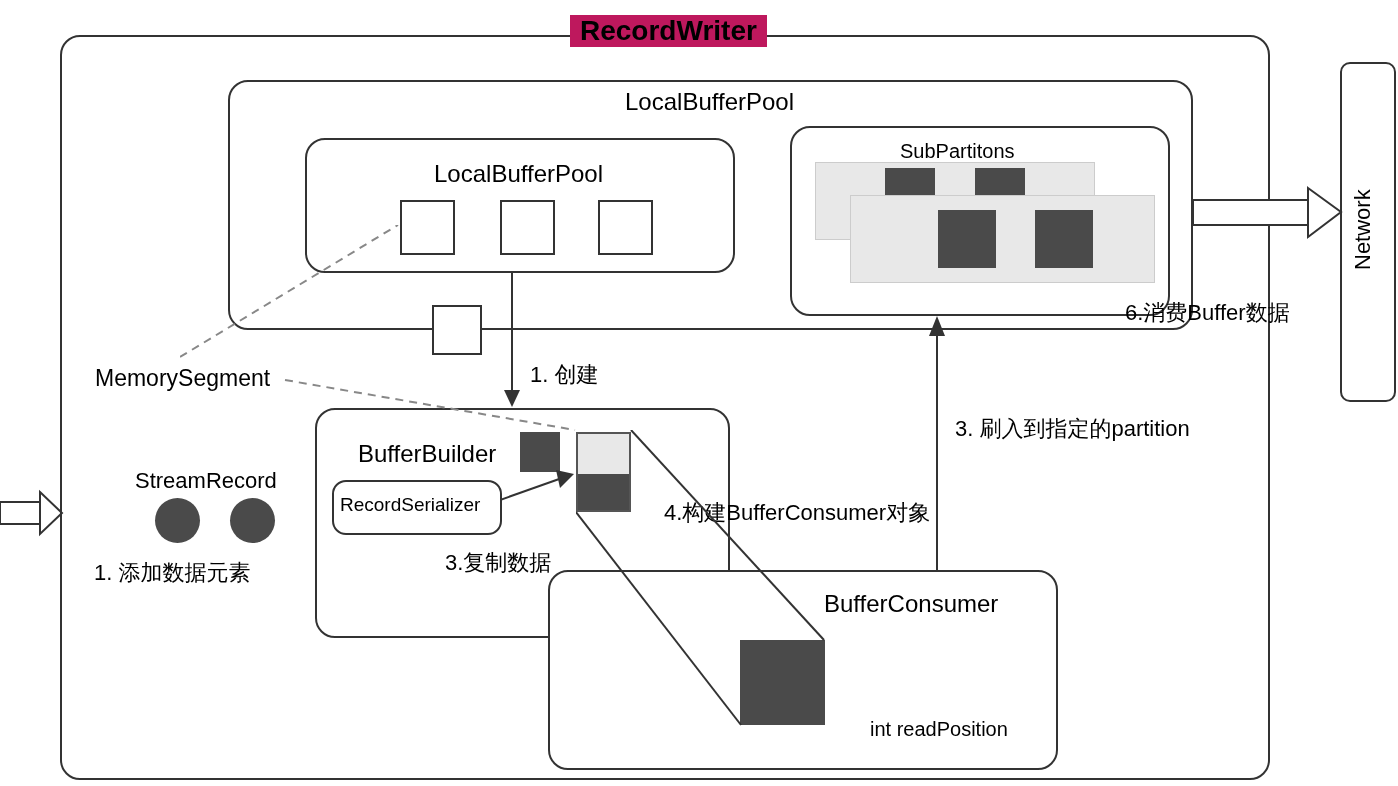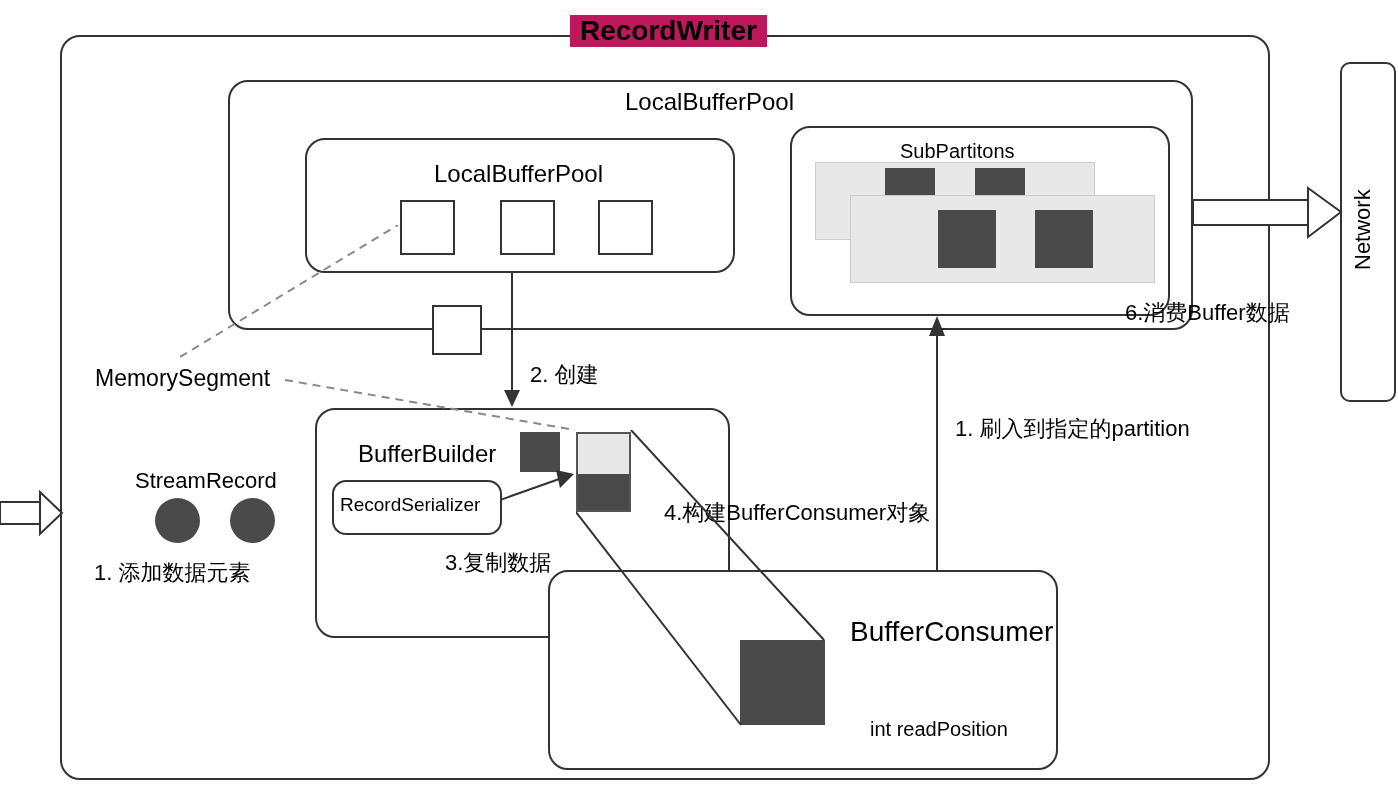--- a/index.html
+++ b/index.html
@@ -82,37 +82,37 @@
 <div class="label" style="left:340px; top:494px; font-size:19px;text-align:right;">RecordSerializer</div>
 
 <div class="dark-box" style="left:520px; top:432px; width:40px; height:40px;"></div>
 <div class="small-box" style="left:576px; top:432px; width:55px; height:80px; border:2px solid #555;"></div>
 <div class="light-box" style="left:578px; top:434px; width:51px; height:40px; border:none;"></div>
 <div class="dark-box" style="left:578px; top:474px; width:51px; height:36px;"></div>
 
 <div class="label" style="left:566px; top:598px; font-size:20px;">int writePosition</div>
 
 <div class="box" style="left:548px; top:570px; width:510px; height:200px;"></div>
-<div class="label" style="left:850px; top:590px; font-size:28px;margin-top:26px;">BufferConsumer</div>
+<div class="label" style="left:824px; top:590px; font-size:24px;">BufferConsumer</div>
 
 <div class="dark-box" style="left:740px; top:640px; width:85px; height:85px;"></div>
 
 <div class="label" style="left:870px; top:718px; font-size:20px;">int readPosition</div>
 
 <div class="label" style="left:95px; top:365px; font-size:23px;">MemorySegment</div>
 
 <div class="label" style="left:135px; top:468px; font-size:22px;">StreamRecord</div>
 <div class="circle" style="left:155px; top:498px; width:45px; height:45px;"></div>
 <div class="circle" style="left:230px; top:498px; width:45px; height:45px;"></div>
 
 <div class="label" style="left:94px; top:558px; font-size:22px;">1. 添加数据元素</div>
-<div class="label" style="left:530px; top:360px; font-size:22px;">2. 创建</div>
+<div class="label" style="left:530px; top:360px; font-size:22px;">1. 创建</div>
 <div class="label" style="left:445px; top:548px; font-size:22px;">3.复制数据</div>
 <div class="label" style="left:664px; top:498px; font-size:22px;">4.构建BufferConsumer对象</div>
-<div class="label" style="left:955px; top:414px; font-size:22px;">1. 刷入到指定的partition</div>
+<div class="label" style="left:955px; top:414px; font-size:22px;">3. 刷入到指定的partition</div>
 <div class="label" style="left:1125px; top:298px; font-size:22px;">6.消费Buffer数据</div>
 
 <div class="box" style="left:1340px; top:62px; width:56px; height:340px; border-radius:10px;"></div>
 <div class="label" style="left:1350px; top:270px; font-size:22px; transform: rotate(-90deg); transform-origin:left top;">Network</div>
 
 <svg style="left:0; top:488px; width:65px; height:50px;">
   <rect x="0" y="14" width="40" height="22" fill="none" stroke="#333" stroke-width="2"></rect>
   <polygon points="40,4 62,25 40,46" fill="none" stroke="#333" stroke-width="2"></polygon>
 </svg>
 

